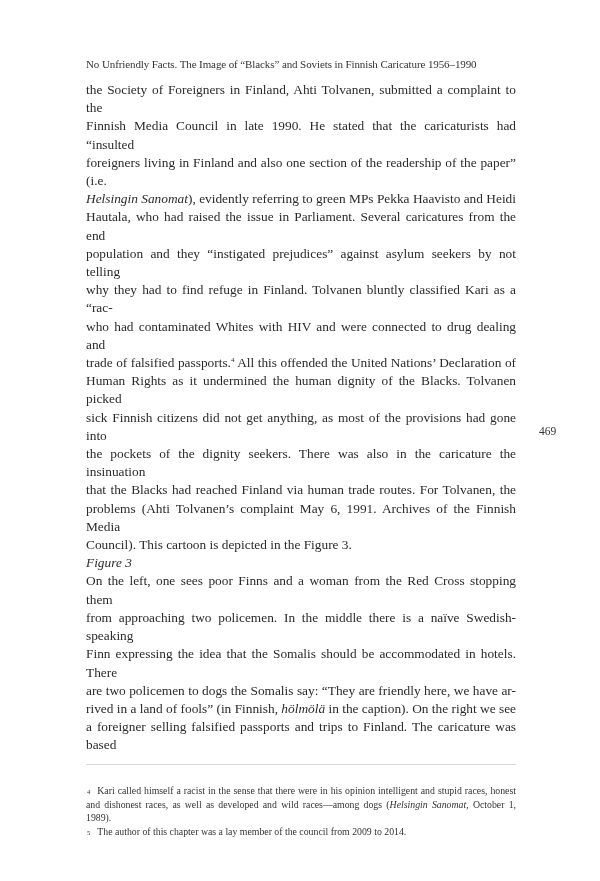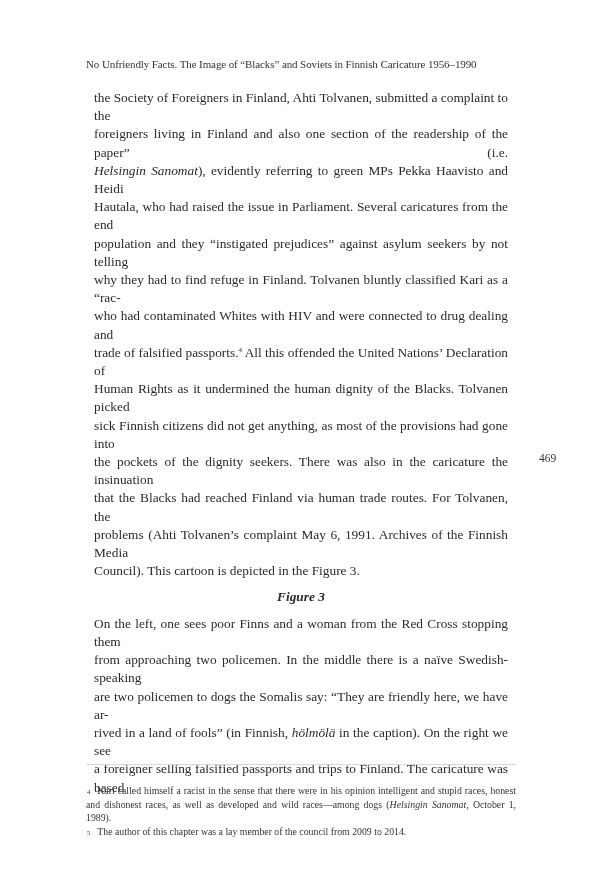--- a/index.html
+++ b/index.html
@@ -1,60 +1,62 @@
 <!DOCTYPE html>
 <html><head>
 <meta charset="utf-8">
 <style>
   html, body { margin: 0; padding: 0; background: #ffffff; }
   body { width: 600px; height: 881px; position: relative; overflow: hidden; font-family: "Liberation Serif", "DejaVu Serif", serif; color: #2a2a2a; }
   .running-head { position: absolute; left: 86px; top: 58px; font-size: 11px; color: #333; letter-spacing: -0.1px; white-space: nowrap; }
   .body-text { position: absolute; left: 86px; top: 81px; width: 430px; font-size: 13.35px; line-height: 18.2px; text-align: justify; hyphens: manual; }
-  .body-text p { margin: 8px; }
-  .page-number { position: absolute; left: 539px; top: 452px; font-size: 11.5px; color: #333; }
-  .figure-heading { text-align: center; font-style: italic; font-weight: bold; margin: 18px 0 0 0; }
+  .body-text p { margin: 0; }
+  .page-number { position: absolute; left: 539px; top: 425px; font-size: 11.5px; color: #333; }
+  .figure-heading { font-style: italic; font-weight: normal; margin: 18px 0 0 0; }
   .footnote-rule { position: absolute; left: 86px; top: 764px; width: 430px; height: 1px; background: #d8d8d8; }
   .footnotes { position: absolute; left: 86px; top: 784px; width: 430px; font-size: 9.8px; line-height: 13.5px; text-align: justify; color: #333; }
   .footnotes p { margin: 0; text-indent: 0; }
   .fn-mark { font-size: 6.5px; vertical-align: top; position: relative; top: 1px; margin-right: 7px; margin-left: 1px; }
   sup { font-size: 7px; line-height: 0; vertical-align: super; }
   em { }
   .line { display: block; text-align: justify; text-align-last: justify; }
   .line.last { text-align-last: left; }
 </style>
 </head>
 <body>
 
 <div class="running-head">No Unfriendly Facts. The Image of “Blacks” and Soviets in Finnish Caricature 1956–1990</div>
 
 <div class="page-number">469</div>
 
 <div class="body-text">
   <p>
     <span class="line">the Society of Foreigners in Finland, Ahti Tolvanen, submitted a complaint to the</span>
+    <span class="line">Finnish Media Council in late 1990. He stated that the caricaturists had “insulted</span>
     <span class="line">foreigners living in Finland and also one section of the readership of the paper” (i.e.</span>
     <span class="line"><em>Helsingin Sanomat</em><span>), evidently referring to green MPs Pekka Haavisto and Heidi</span></span>
     <span class="line">Hautala, who had raised the issue in Parliament. Several caricatures from the end</span>
     <span class="line">population and they “instigated prejudices” against asylum seekers by not telling</span>
     <span class="line">why they had to find refuge in Finland. Tolvanen bluntly classified Kari as a “rac-</span>
     <span class="line">who had contaminated Whites with HIV and were connected to drug dealing and</span>
     <span class="line"><span>trade of falsified passports.</span><sup>4</sup><span> All this offended the United Nations’ Declaration of</span></span>
     <span class="line">Human Rights as it undermined the human dignity of the Blacks. Tolvanen picked</span>
     <span class="line">sick Finnish citizens did not get anything, as most of the provisions had gone into</span>
     <span class="line">the pockets of the dignity seekers. There was also in the caricature the insinuation</span>
     <span class="line">that the Blacks had reached Finland via human trade routes. For Tolvanen, the</span>
     <span class="line">problems (Ahti Tolvanen’s complaint May 6, 1991. Archives of the Finnish Media</span>
     <span class="line last">Council). This cartoon is depicted in the Figure 3.</span>
   </p>
 
   <p class="figure-heading">Figure 3</p>
 
   <p>
     <span class="line">On the left, one sees poor Finns and a woman from the Red Cross stopping them</span>
     <span class="line">from approaching two policemen. In the middle there is a naïve Swedish-speaking</span>
+    <span class="line">Finn expressing the idea that the Somalis should be accommodated in hotels. There</span>
     <span class="line">are two policemen to dogs the Somalis say: “They are friendly here, we have ar-</span>
     <span class="line"><span>rived in a land of fools” (in Finnish, </span><em>hölmölä</em><span> in the caption). On the right we see</span></span>
     <span class="line">a foreigner selling falsified passports and trips to Finland. The caricature was based</span>
 
   </p>
 
 </div>
 
 <div class="footnote-rule"></div>
 

